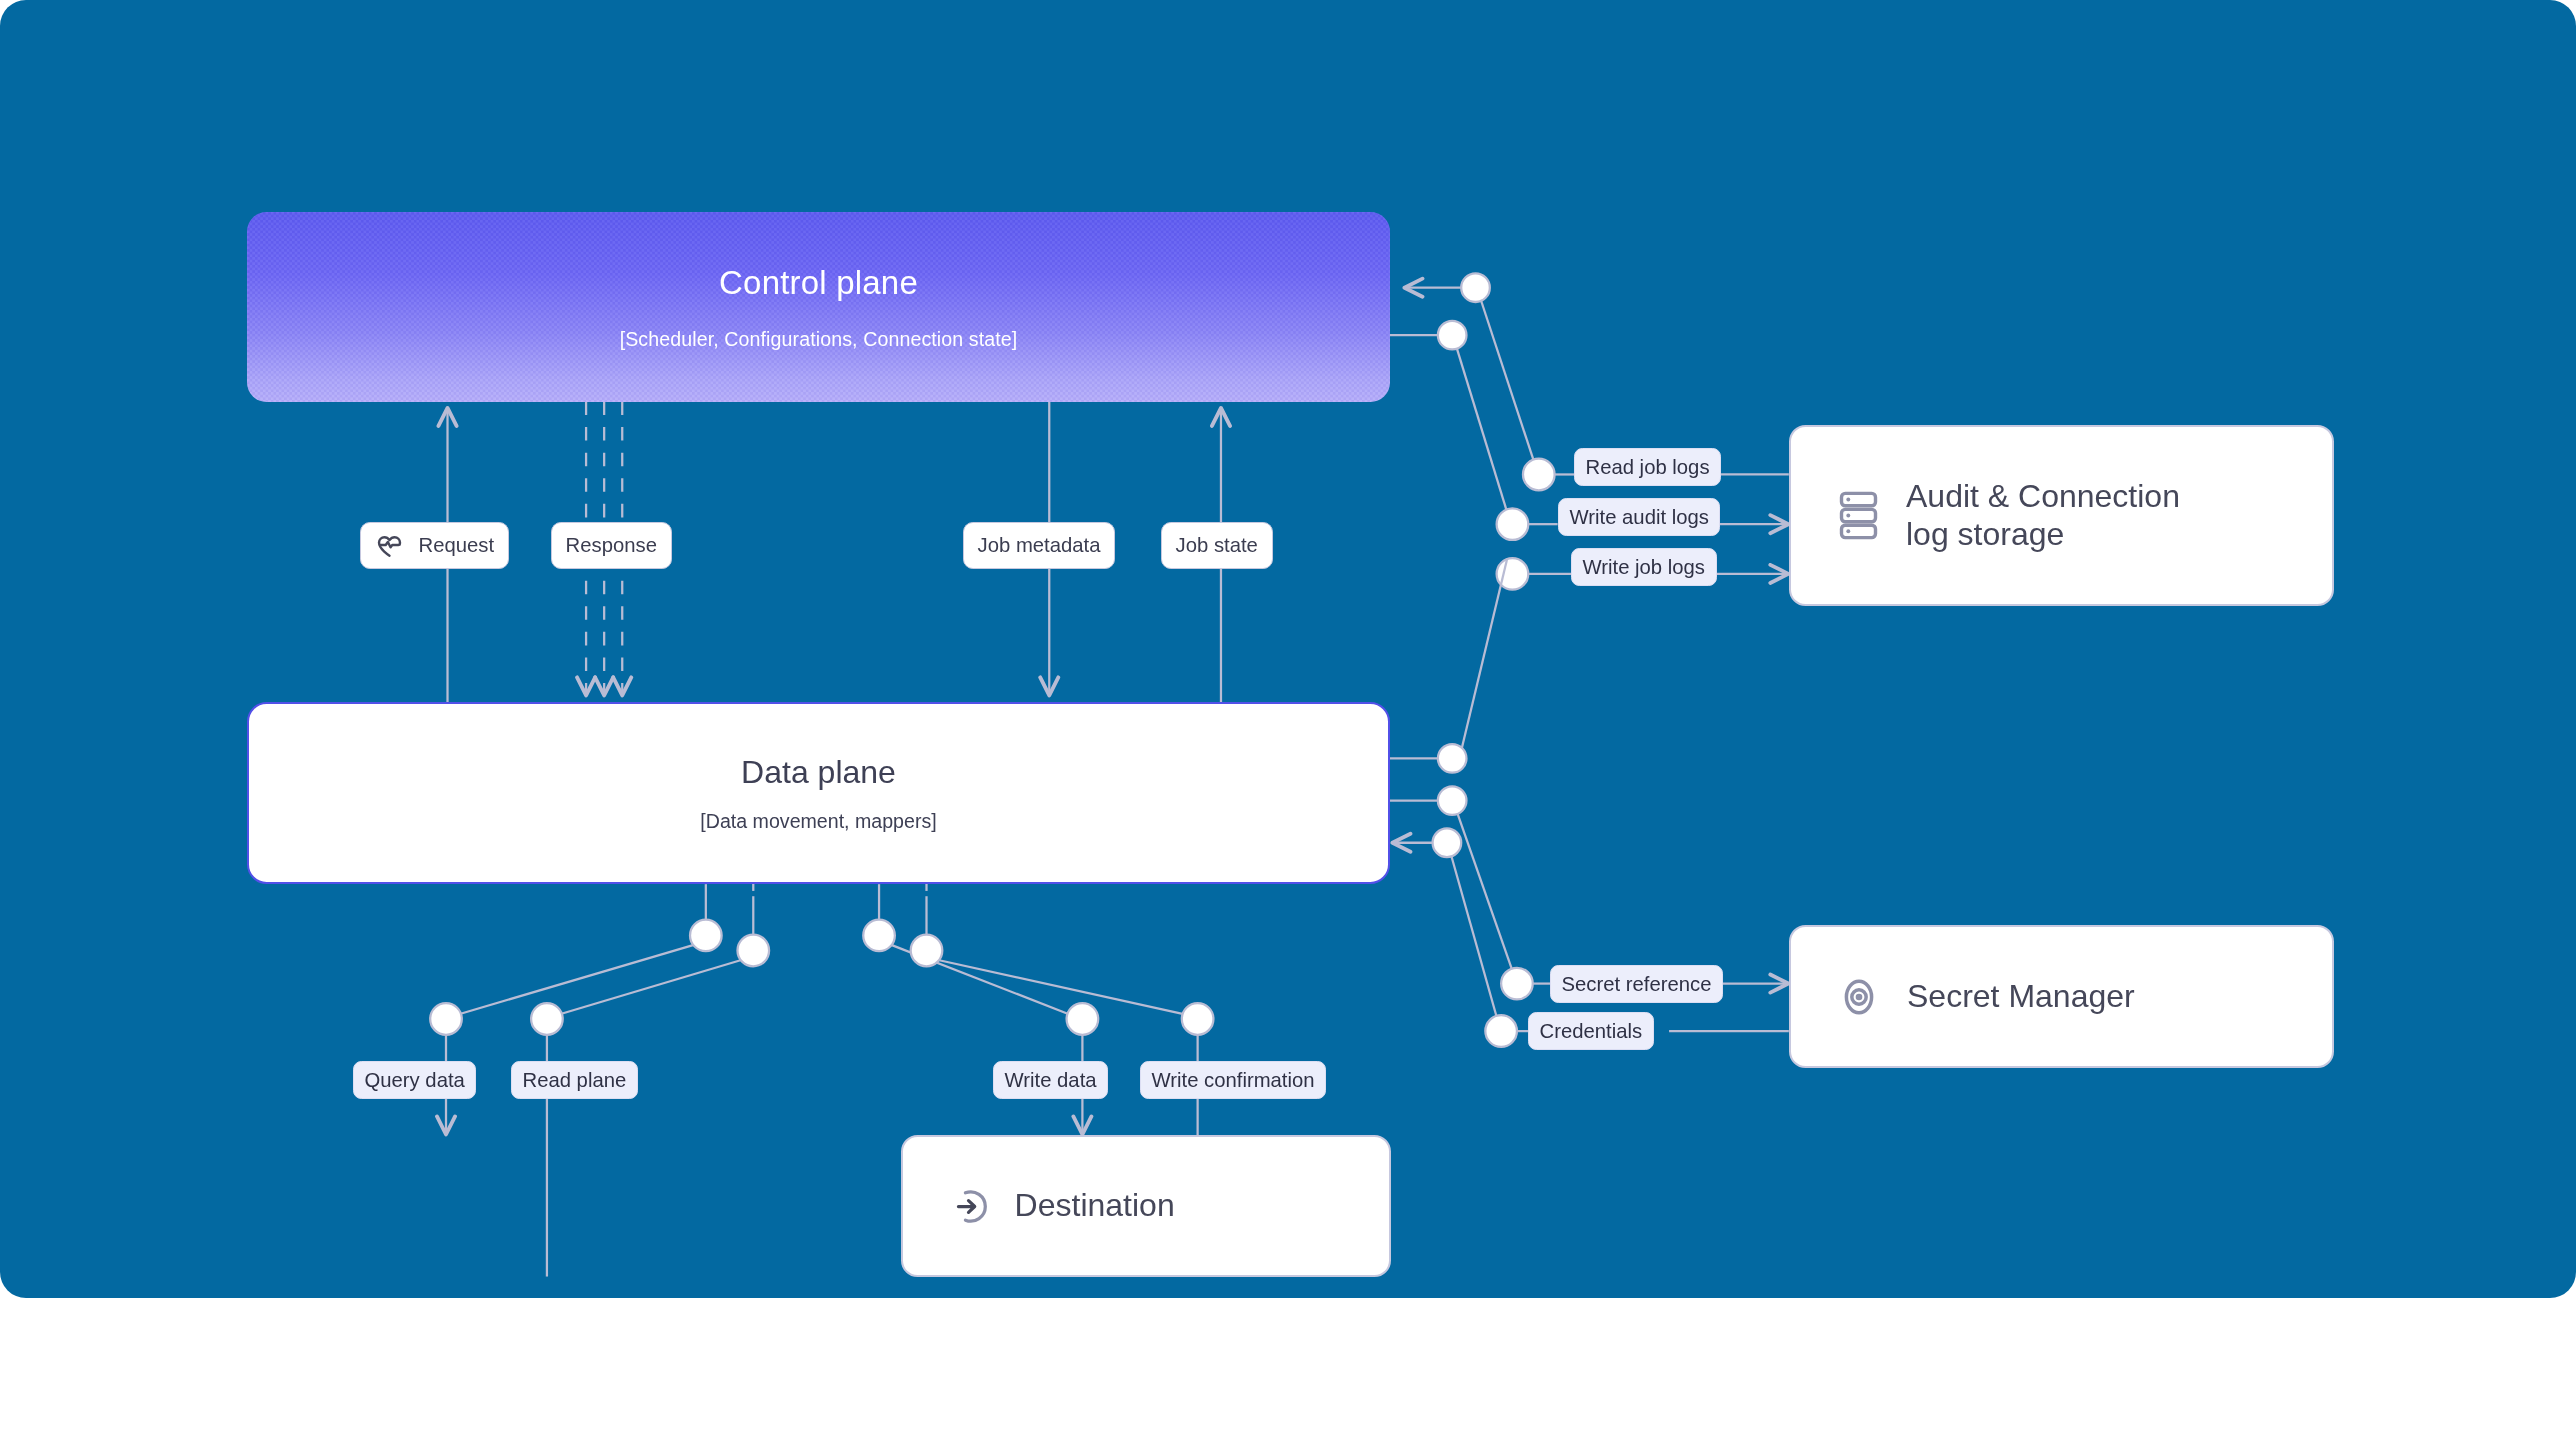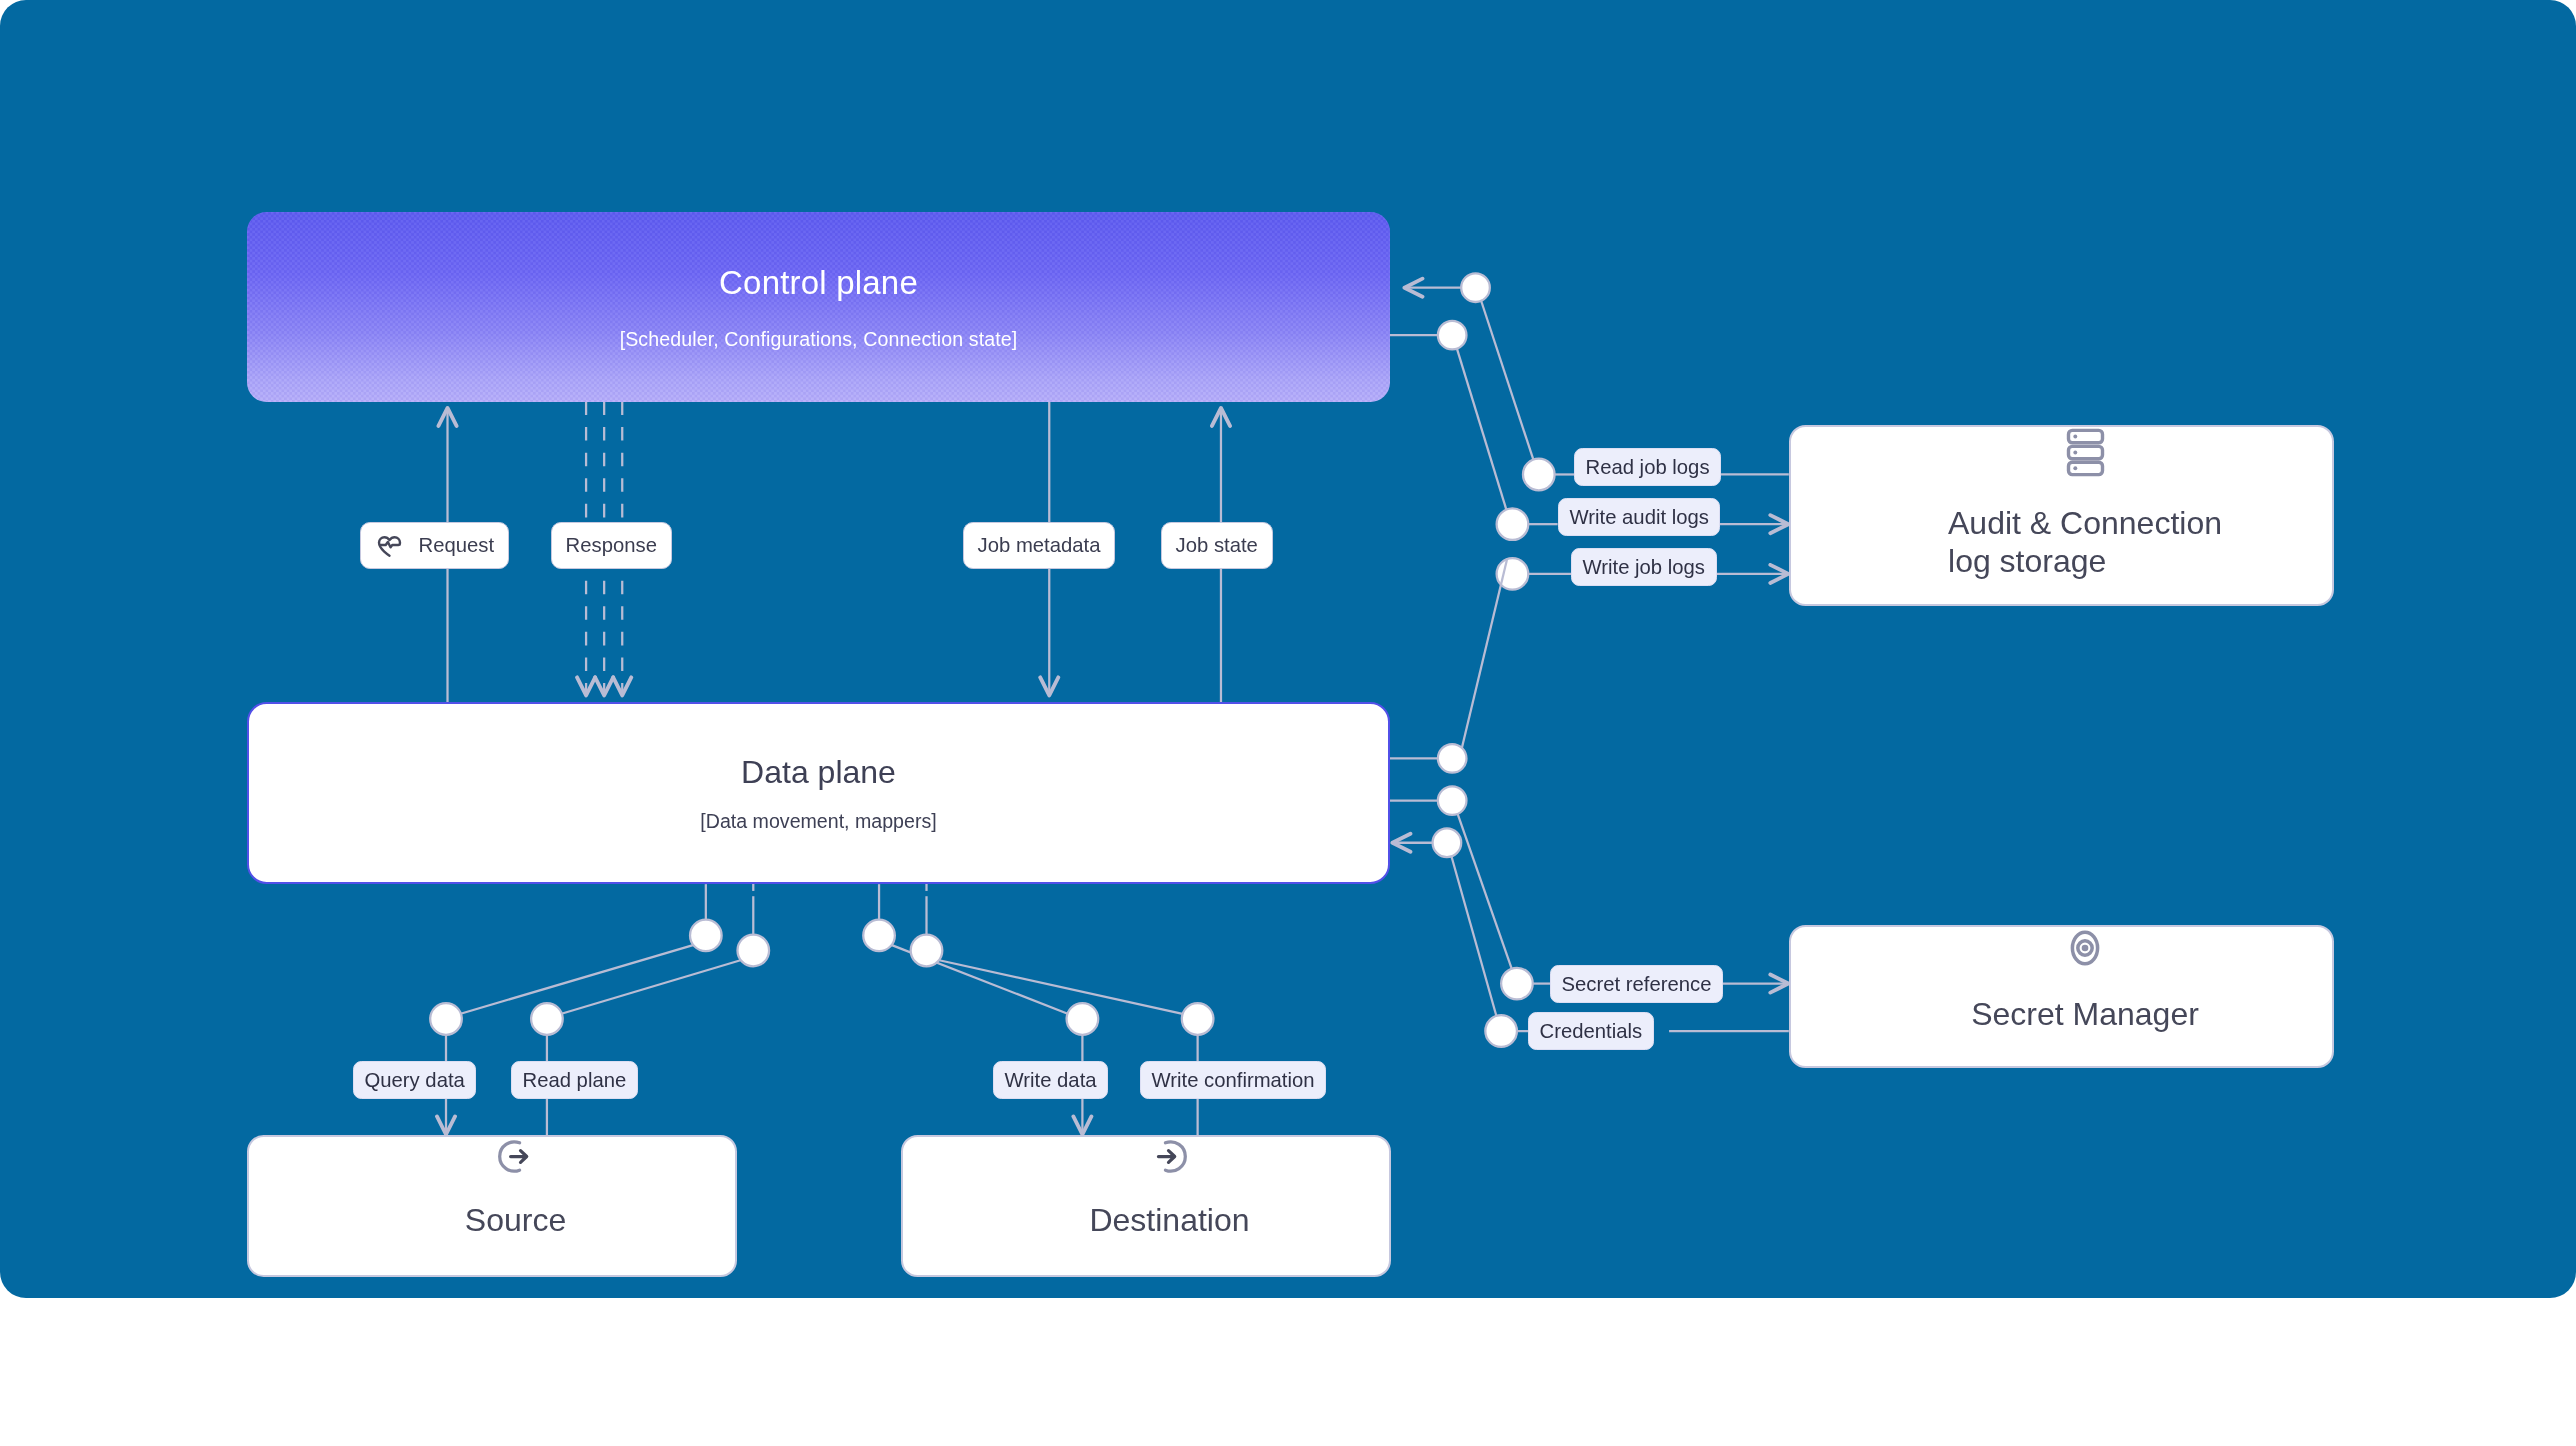--- a/index.html
+++ b/index.html
@@ -1,20 +1,20 @@
 <!DOCTYPE html>
 <html style="font-size:12px"><head>
 <meta charset="utf-8">
 <style>
   html,body{margin:0;padding:0;background:#ffffff;}
   body{width:2576px;height:1446px;font-family:"Liberation Sans",sans-serif;overflow:hidden;}
   #stage{position:relative;width:2576px;height:1298px;background:#0369a1;border-radius:26px;}
   svg#wires{position:absolute;left:0;top:0;width:2576px;height:1446px;}
 
-  .node{position:absolute;box-sizing:border-box;display:flex;align-items:center;justify-content:center;flex-direction:column;}
+  .node{position:absolute;box-sizing:border-box;display:flex;align-items:center;justify-content:center;}
 
   .plane{border-radius:19.6px;}
   #control-plane{
     left:247px;top:212px;width:1143px;height:190px;
     border-radius:19.6px;flex-direction:column;
     background:
       repeating-conic-gradient(rgba(255,255,255,.055) 0% 25%, rgba(40,30,170,.055) 0% 50%) 0 0/5.3px 5.3px,
       linear-gradient(180deg,#5d5bf0 0%,#6c66f4 32%,#8a84f6 63%,#aba5f9 88%,#b6aefa 100%);
     box-shadow:inset 0 0 0 0.8px rgba(255,255,255,.05);
   }
@@ -187,29 +187,20 @@
     <span class="cardicon">
       <svg width="42" height="42" viewBox="0 0 24 24">
         <ellipse cx="12" cy="12" rx="7.2" ry="9" fill="none" stroke="#8d90a8" stroke-width="2"></ellipse>
         <circle cx="12" cy="12" r="4.1" fill="none" stroke="#8d90a8" stroke-width="2"></circle>
         <circle cx="12" cy="12" r="1.9" fill="#8d90a8"></circle>
       </svg>
     </span>
     <span class="cardtext">Secret Manager</span>
   </div>
 
-  <div class="node card" id="source-card">
-    <span class="cardicon">
-      <svg width="39" height="39" viewBox="0 0 24 24">
-        <path d="M14.5 3.6a9 9 0 1 0 0 16.8" fill="none" stroke="#8d90a8" stroke-width="2" stroke-linecap="round"></path>
-        <path d="M9 12h9.6M15.1 8.4L18.9 12l-3.8 3.6" fill="none" stroke="#454759" stroke-width="2" stroke-linecap="round" stroke-linejoin="round"></path>
-      </svg>
-    </span>
-    <span class="cardtext">Source</span>
-  </div>
 
   <div class="node card" id="destination-card">
     <span class="cardicon">
       <svg width="39" height="39" viewBox="0 0 24 24">
         <path d="M9.5 3.6a9 9 0 1 1 0 16.8" fill="none" stroke="#8d90a8" stroke-width="2" stroke-linecap="round"></path>
         <path d="M5.2 12h10M11.4 8.4L15.2 12l-3.8 3.6" fill="none" stroke="#454759" stroke-width="2" stroke-linecap="round" stroke-linejoin="round"></path>
       </svg>
     </span>
     <span class="cardtext">Destination</span>
   </div>

